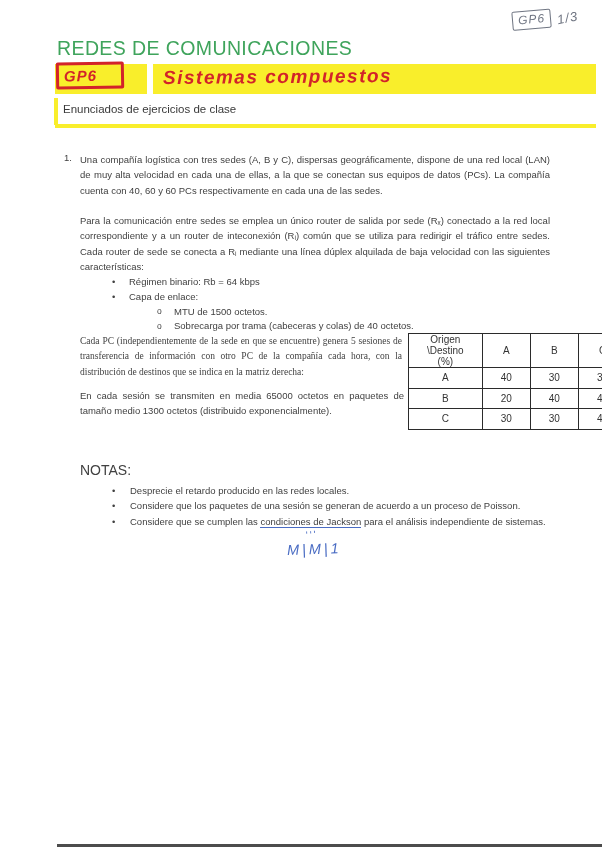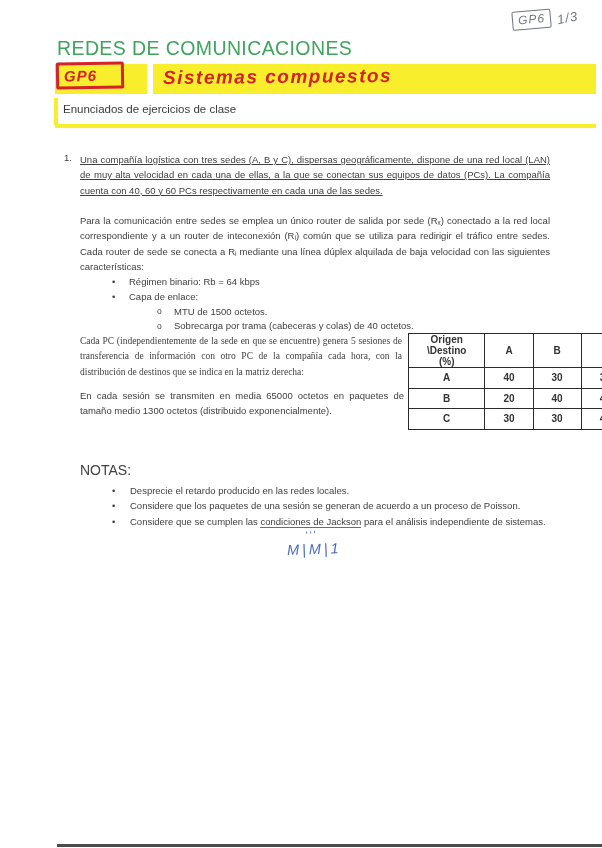--- a/index.html
+++ b/index.html
@@ -49,21 +49,21 @@
     font-size:19px;letter-spacing:1.5px;
     transform:rotate(-.5deg);white-space:nowrap;
   }
   
   .subheader-bar{position:absolute;left:54px;top:98px;width:4px;height:27px;background:#f9ee2b;}
   .subheader-title{position:absolute;left:63px;top:103px;font-size:11.5px;color:#3a3a3a;}
   .subheader-underline{position:absolute;left:55px;top:124px;width:541px;height:3.5px;background:#f9ee2b;}
   
   .body-txt{font-size:9.5px;line-height:15.3px;text-align:justify;color:#414141;}
   .exercise-number{position:absolute;left:64px;top:152px;font-size:9.5px;}
-  .p1{position:absolute;left:80px;top:152px;width:470px;text-decoration:underline;}
+  .p1{position:absolute;left:80px;top:152px;width:470px;}
   .p2{position:absolute;left:80px;top:213px;width:470px;}
   .spec-list{position:absolute;left:112px;top:275px;width:430px;margin:0;padding:0;list-style:none;font-size:9.5px;line-height:14.8px;color:#414141;}
   .spec-list li{position:relative;padding-left:17px;}
   .spec-list li.lvl1::before{content:"\2022";position:absolute;left:0;top:0;}
   .spec-list li.lvl2{margin-left:45px;}
   .spec-list li.lvl2::before{content:"o";position:absolute;left:0;top:-.5px;font-size:8.5px;}
   .p3{position:absolute;left:80px;top:334px;width:322px;font-family:Liberation Serif, serif;}
   .p4{position:absolute;left:80px;top:388px;width:324px;}
   .pq{position:absolute;left:80px;top:427px;width:470px;}
   .notes-label{position:absolute;left:80px;top:462px;font-size:14px;}
@@ -73,21 +73,21 @@
   .note-u{border-bottom:1.6px solid #4a6cc3;padding-bottom:.5px;}
   .note-u:empty{border-bottom:none;padding-bottom:0;}
   
   .matrix{
     position:absolute;left:408px;top:333px;
     border-collapse:collapse;font-size:10px;color:#333;
   }
   .matrix td,.matrix th{
     border:1.6px solid #2b2b2b;
     text-align:center;vertical-align:middle;
-    font-weight:bold;height:19.5px;padding:0 18px;
+    font-weight:normal;height:19.5px;padding:0 18px;
   }
   .matrix .c-origin{width:116px;}
   .matrix .c-dst{width:15px;}
   
   .hand-ticks{
     position:absolute;left:306px;top:529px;
     color:#4a6cc3;font-size:10px;letter-spacing:2px;
     transform:rotate(-5deg);
   }
   .hand-formula{

